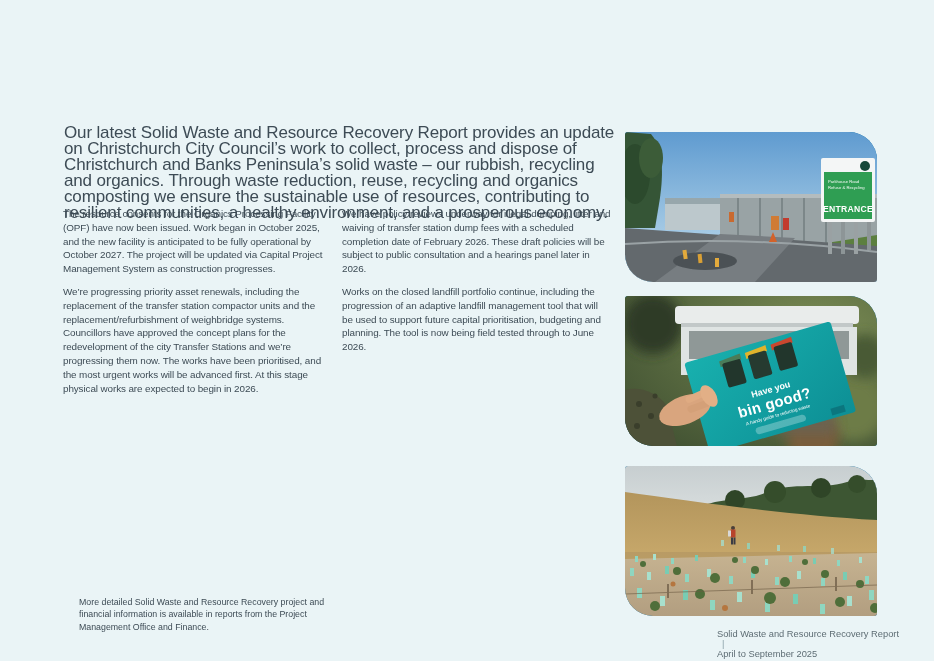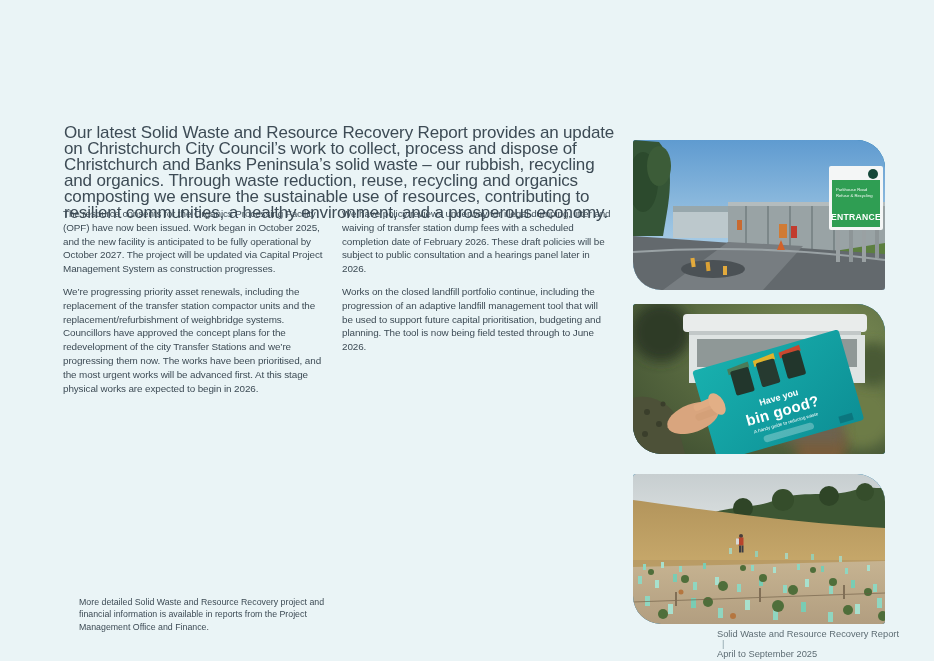--- a/index.html
+++ b/index.html
@@ -8,21 +8,21 @@
   .title{position:absolute;left:63px;top:86px;margin:0;font-size:24px;font-weight:700;
          color:#189aa2;letter-spacing:-0.3px;}
   .intro{position:absolute;left:63px;top:124px;width:552px;margin:1px;font-size:17px;
          line-height:16px;color:#3d4b55;letter-spacing:-0.15px;}
   .cols{position:absolute;left:63px;top:207px;width:558px;display:flex;gap:10px;}
   .col{width:269px;}
   .col p{margin:0 0 9px;font-size:9.9px;line-height:13.8px;color:#3d4b55;letter-spacing:-0.1px;}
   .footnote{position:absolute;left:63px;top:580px;width:268px;margin:16px;font-size:8.8px;
             line-height:12.3px;color:#3d4b55;}
   .photos{position:absolute;left:621px;top:128px;width:252px;}
-  .photo{width:252px;height:150px;margin:12px;border-radius:3px 28px 3px 28px;overflow:hidden;
+  .photo{width:252px;height:150px;margin:4px;border-radius:3px 28px 3px 28px;overflow:hidden;
          position:relative;background:#0369a1;}
   .photo + .photo{margin-top:14px;}
   .photo:nth-child(3){margin-top:20px;}
   .photo svg{display:block;width:100%;height:100%;}
   .photo text{font-family:"Liberation Sans","DejaVu Sans",sans-serif;}
   .footer{position:absolute;right:35px;top:629px;display:flex;align-items:flex-start;
           font-size:9.3px;color:#5e6d74;flex-direction:column;}
   .footer .sep{margin:0 5px;color:#8aa0a8;}
   .footer .pagenum{margin-left:15px;font-weight:700;font-size:10.5px;color:#17828c;}
 </style>

